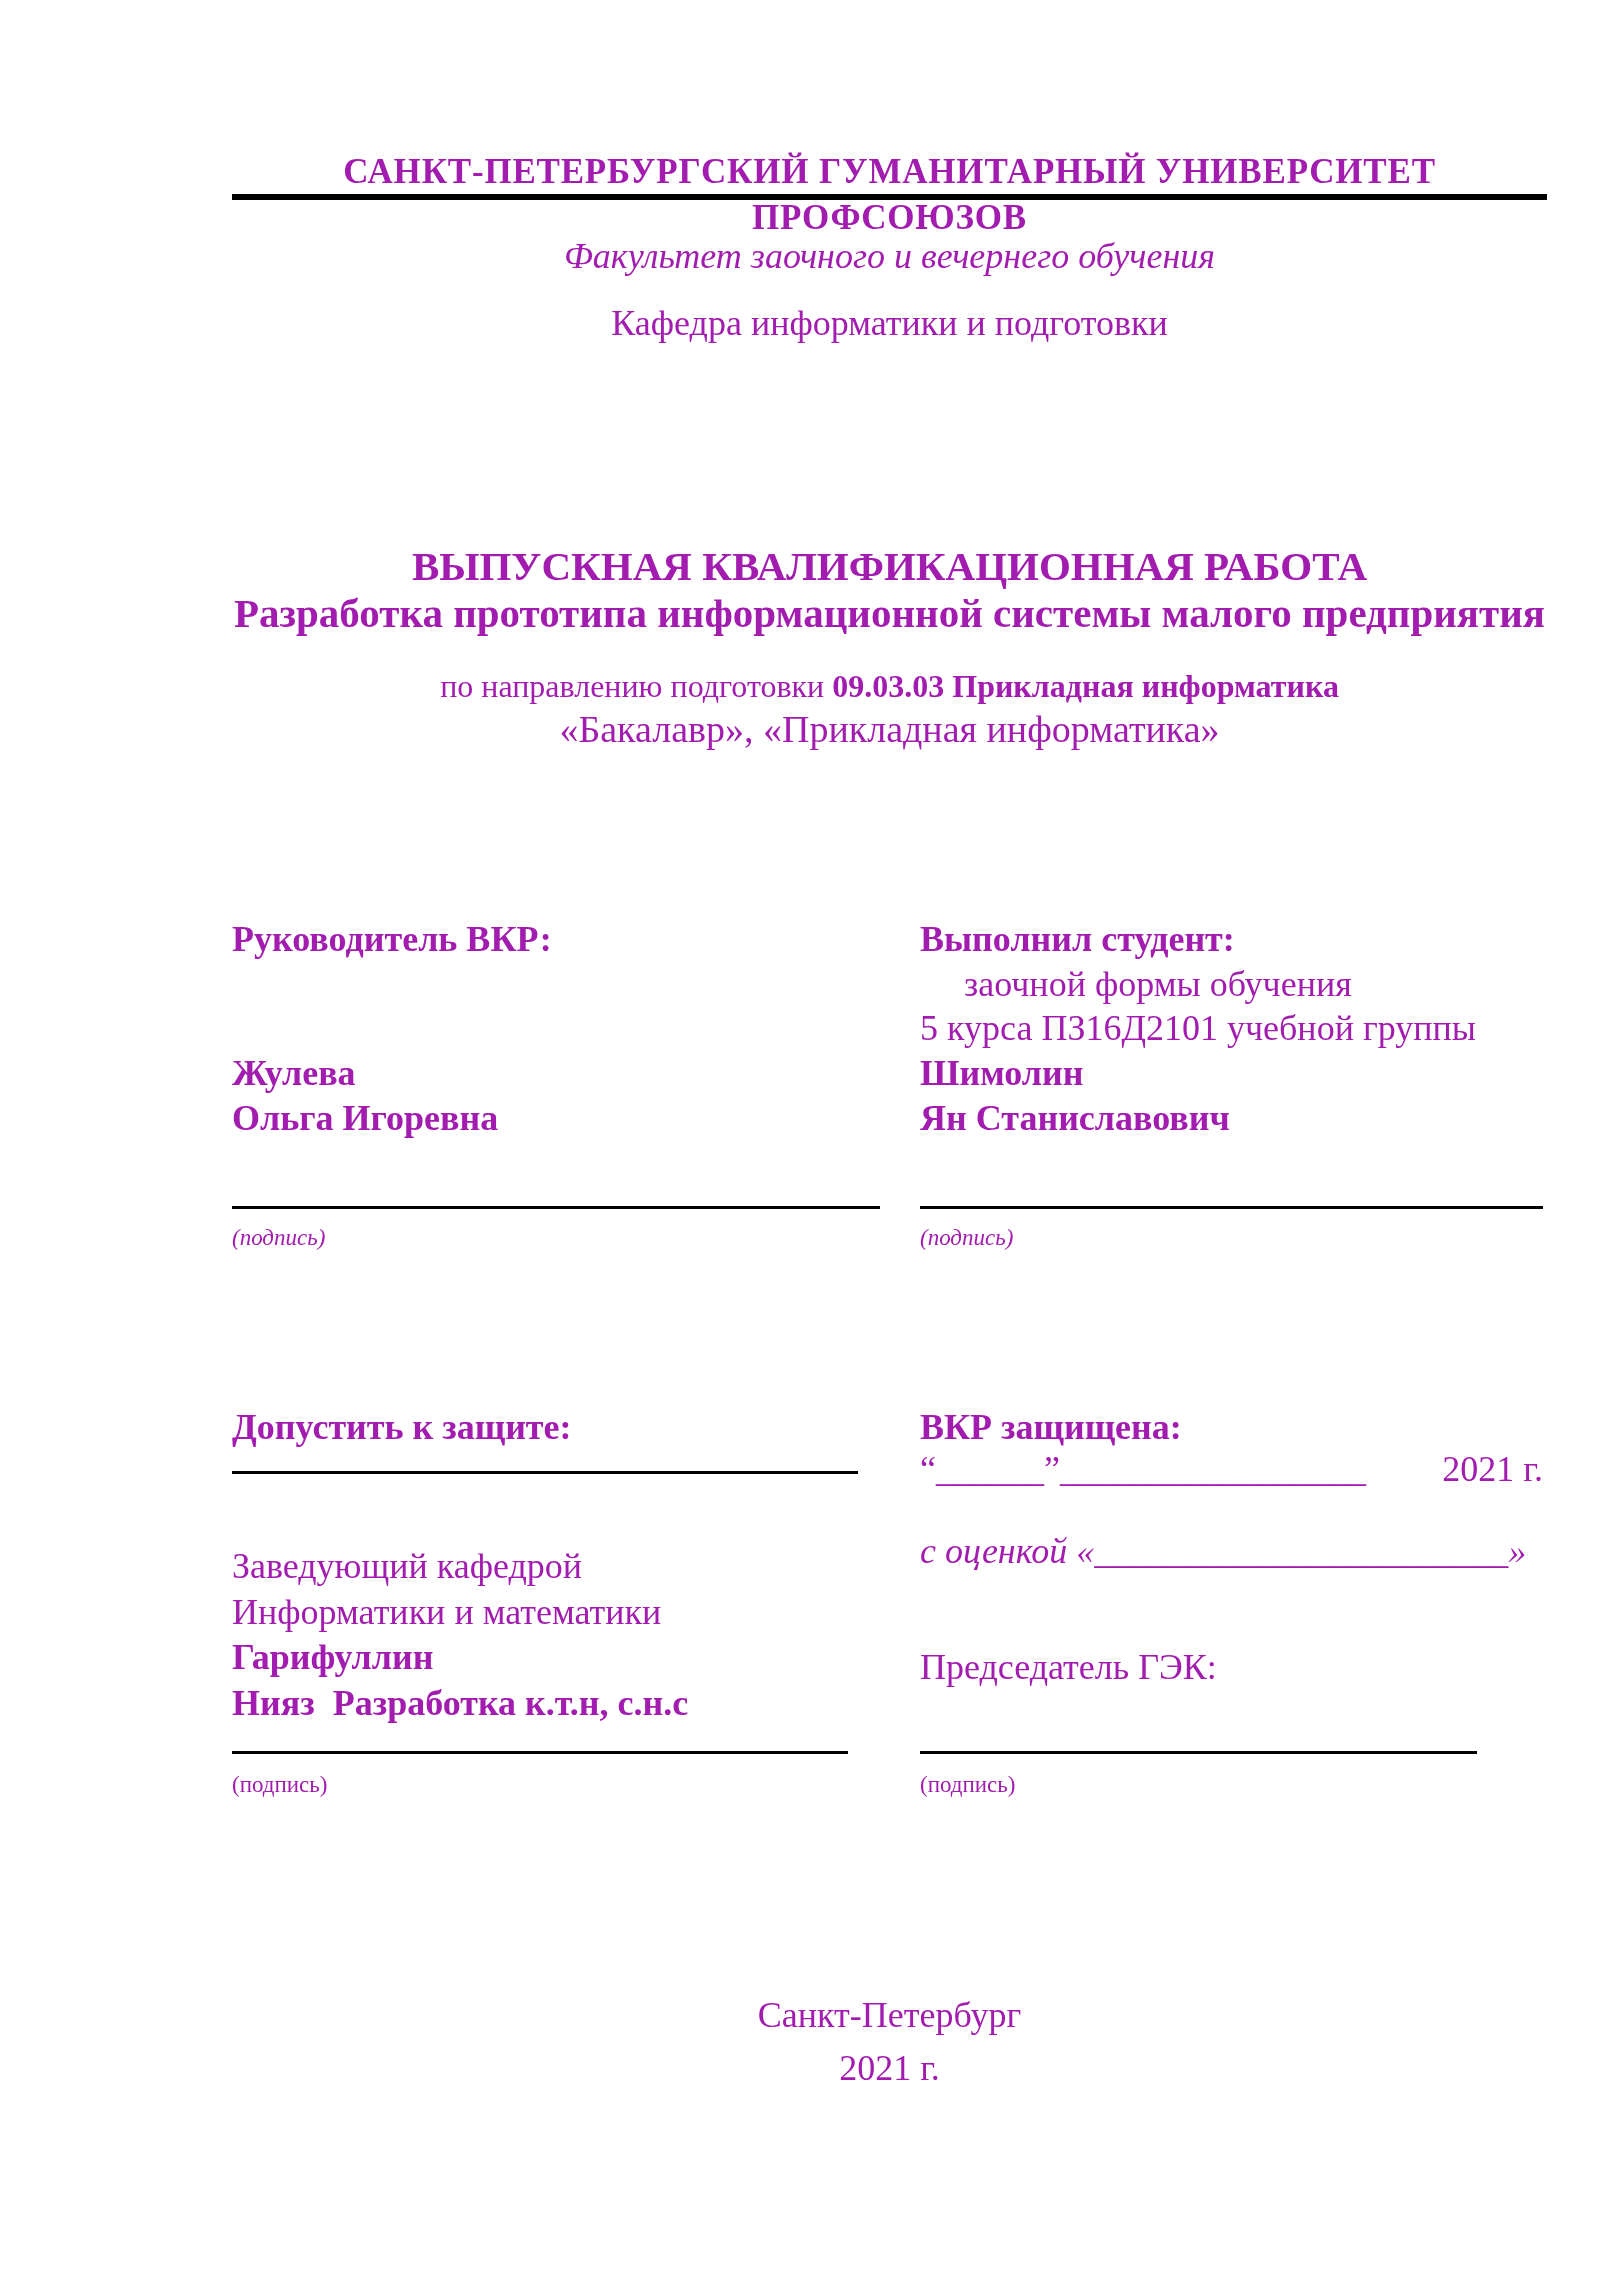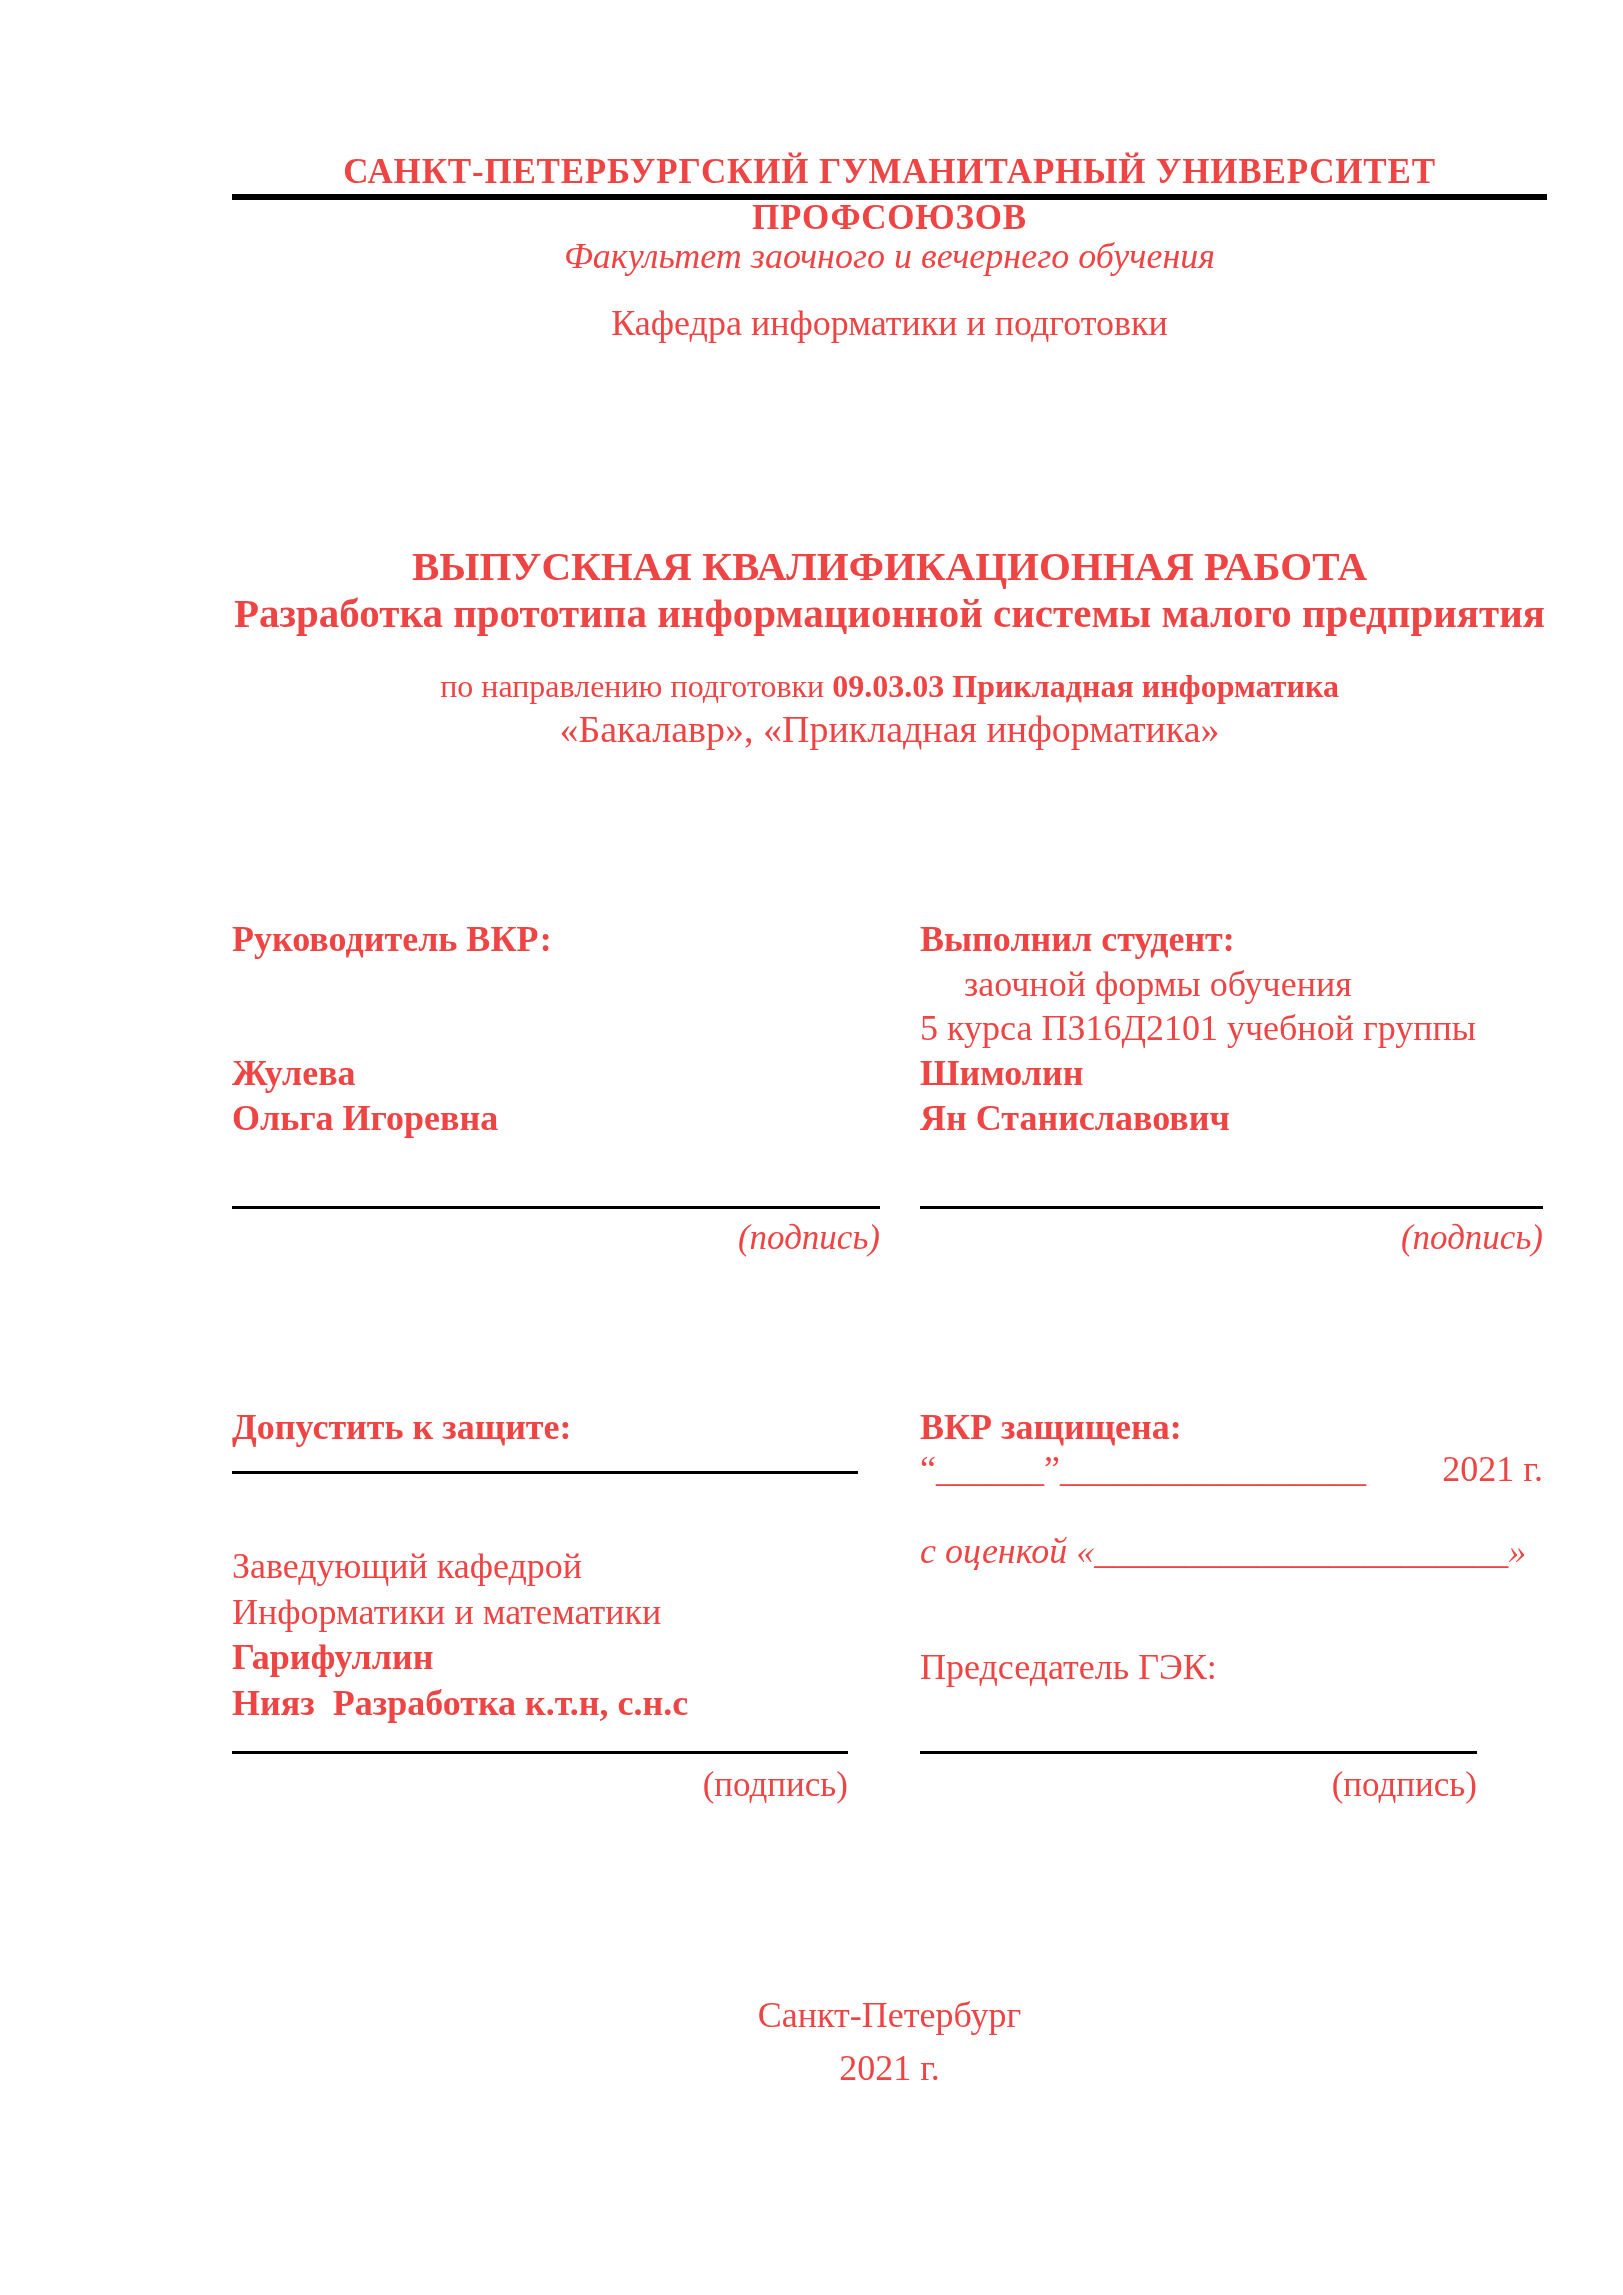--- a/index.html
+++ b/index.html
@@ -1,21 +1,21 @@
 <!DOCTYPE html>
 <html style="font-size:12.6px"><head>
 <meta charset="utf-8">
 <style>
   html,body { margin:0; padding:0; background:#e9e9e9; }
   .page {
     position:relative;
     width:1623px; height:2295px;
     margin:0 auto;
     background:#ffffff;
-    color:#ef4444;
+    color:#a21caf;
     font-family:"Liberation Serif","DejaVu Serif",serif;
     overflow:hidden;
   }
   .abs { position:absolute; }
   .center { left:232px; width:1315px; text-align:center; }
   .b { font-weight:bold; }
   .i { font-style:italic; }
   .pre { white-space:pre-wrap; }
 
   .university   { top:149px; font-size:35px; font-weight:bold; line-height:46px; letter-spacing:0.8px; }
@@ -26,21 +26,21 @@
   .title-type     { top:543px; font-size:41px; font-weight:bold; line-height:46px; }
   .title-subject  { top:590px; font-size:41px; font-weight:bold; line-height:46px; }
   .direction      { top:665px; font-size:32px; line-height:42px; }
   .qualification  { top:708px; font-size:38px; line-height:42px; }
 
   .colL { left:232px;  width:648px; }
   .colR { left:920px; width:623px; }
   .row  { font-size:36px; line-height:45px; }
 
   .sig-line { height:0; border-bottom:3.1px solid #000; }
-  .sig-cap  { font-size:35px; line-height:39px; text-align:right; }
+  .sig-cap  { font-size:23px; line-height:39px; text-align:left; }
 
   .footer-city { top:1994px; font-size:36px; line-height:42px; }
   .footer-year { top:2047px; font-size:36px; line-height:42px; }
 
   .date-row { display:flex; justify-content:space-between; align-items:baseline; }
 </style>
 </head>
 <body>
 
 <div class="page">

